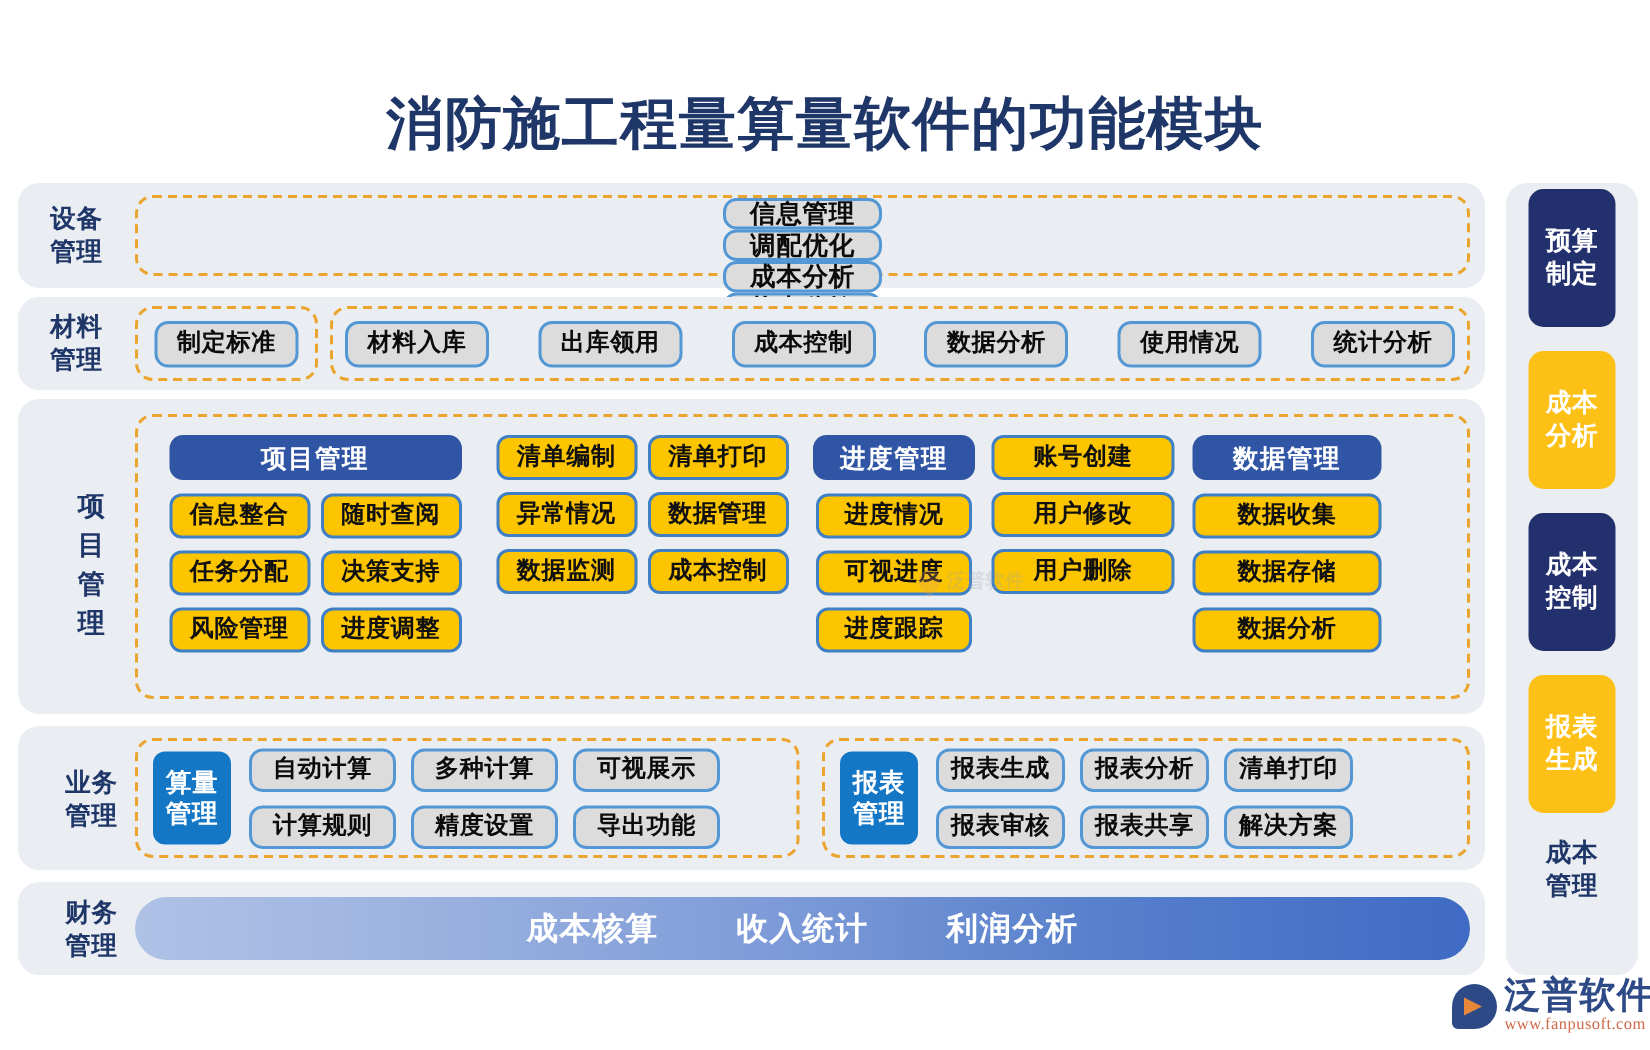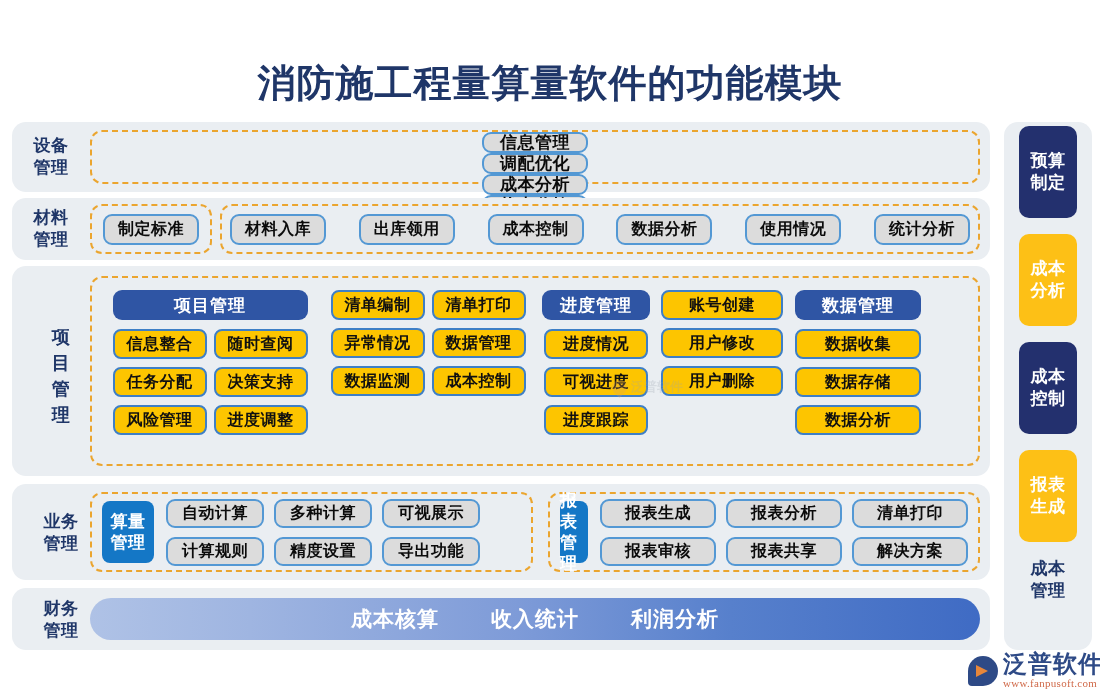--- a/index.html
+++ b/index.html
@@ -187,21 +187,21 @@
   }
   #row-biz .dashed.g2 {
     position: absolute; left: 536px; top: 8px;
     width: 432px; height: 80px;
     padding: 0 10px; gap: 12px;
   }
   #row-biz .badge-blue { width: 52px; height: 62px; }
   .biz-grid { display: flex; gap: 10px; }
   .biz-sub { display: flex; flex-direction: column; gap: 9px; }
   .biz-sub .pill { height: 29px; width: 98px; font-size: 16px; }
-  .rep-sub .pill { height: 29px; width: 116px; font-size: 16px; }
+  .rep-sub .pill { height: 29px; width: 86px; font-size: 16px; }
 
   
   #row-fin { left: 12px; top: 588px; width: 978px; height: 62px; }
   #row-fin .row-label { position: absolute; left: 10px; top: 10px; }
   .fin-bar {
     position: absolute; left: 78px; top: 10px;
     width: 890px; height: 42px;
     border-radius: 21px;
     background: linear-gradient(90deg, #AFC2E6 0%, #9FB5E1 18%, #7E9BD8 48%, #5780CC 72%, #3F6BC4 100%);
     display: flex;

